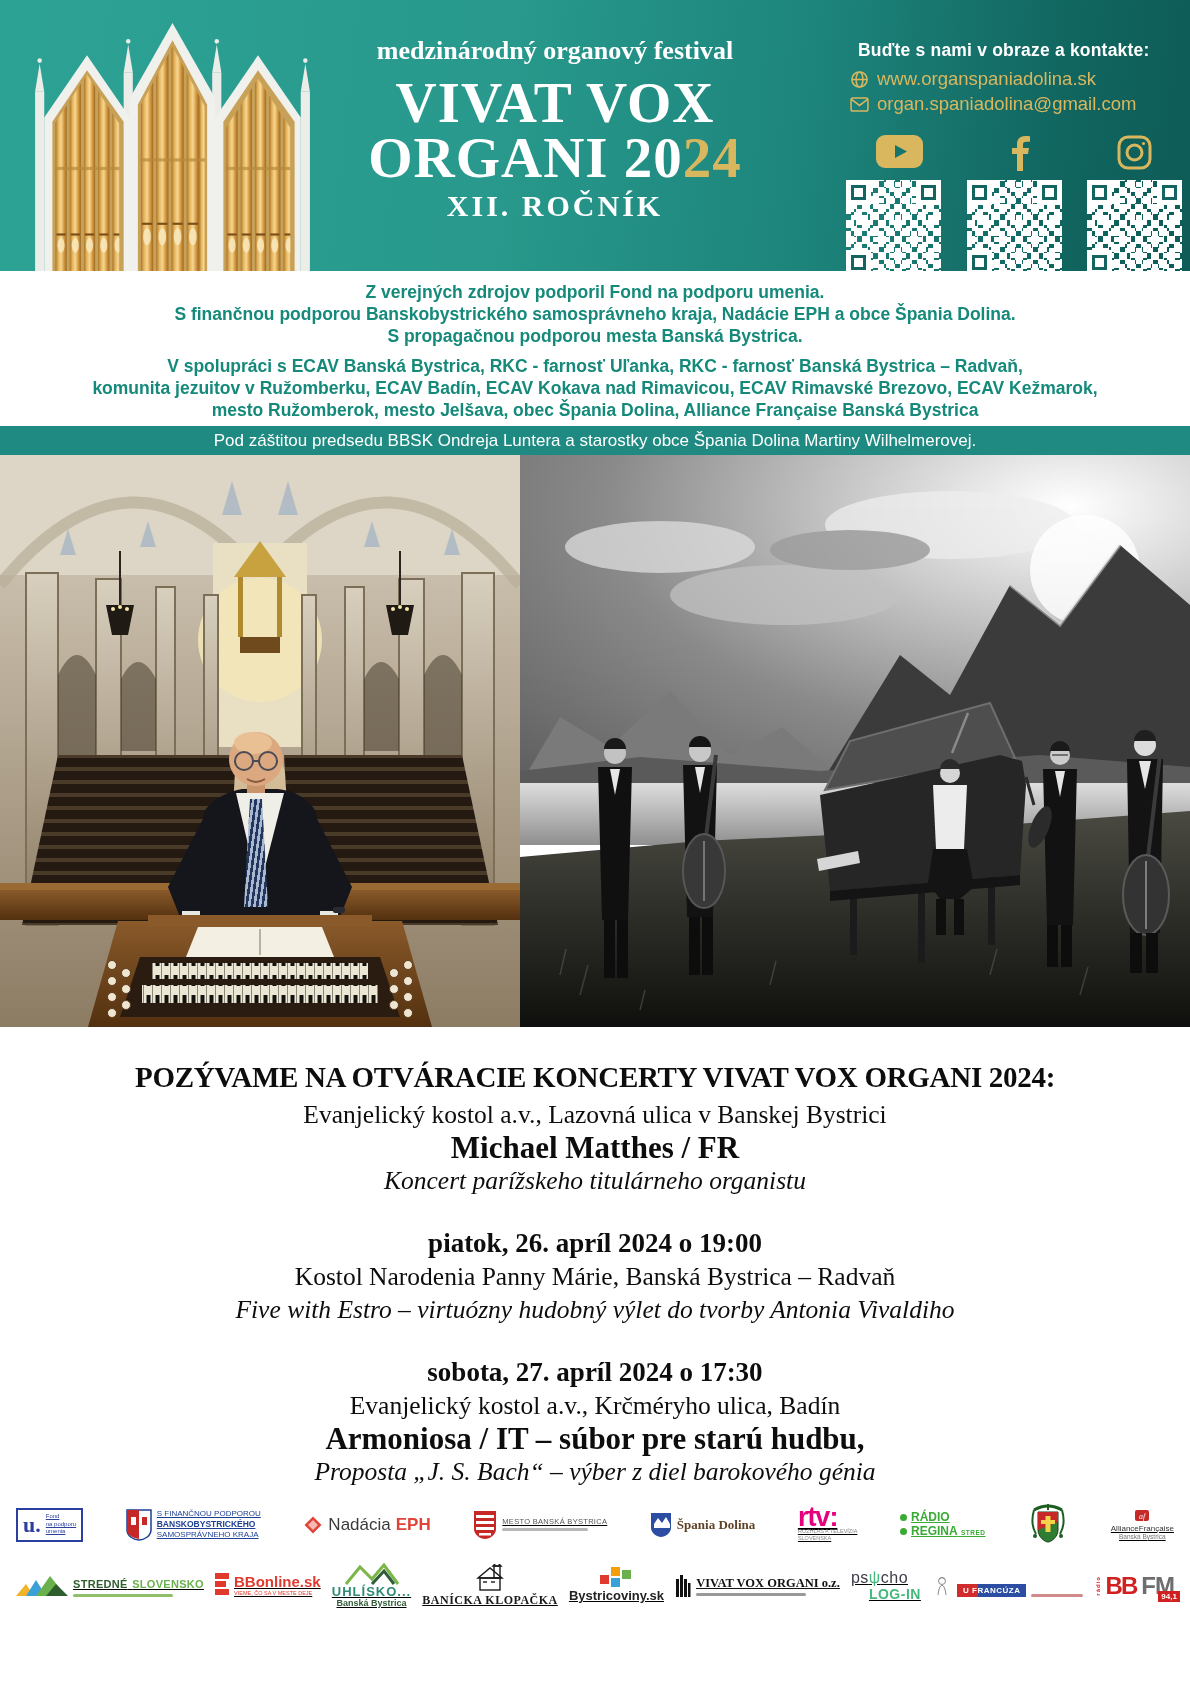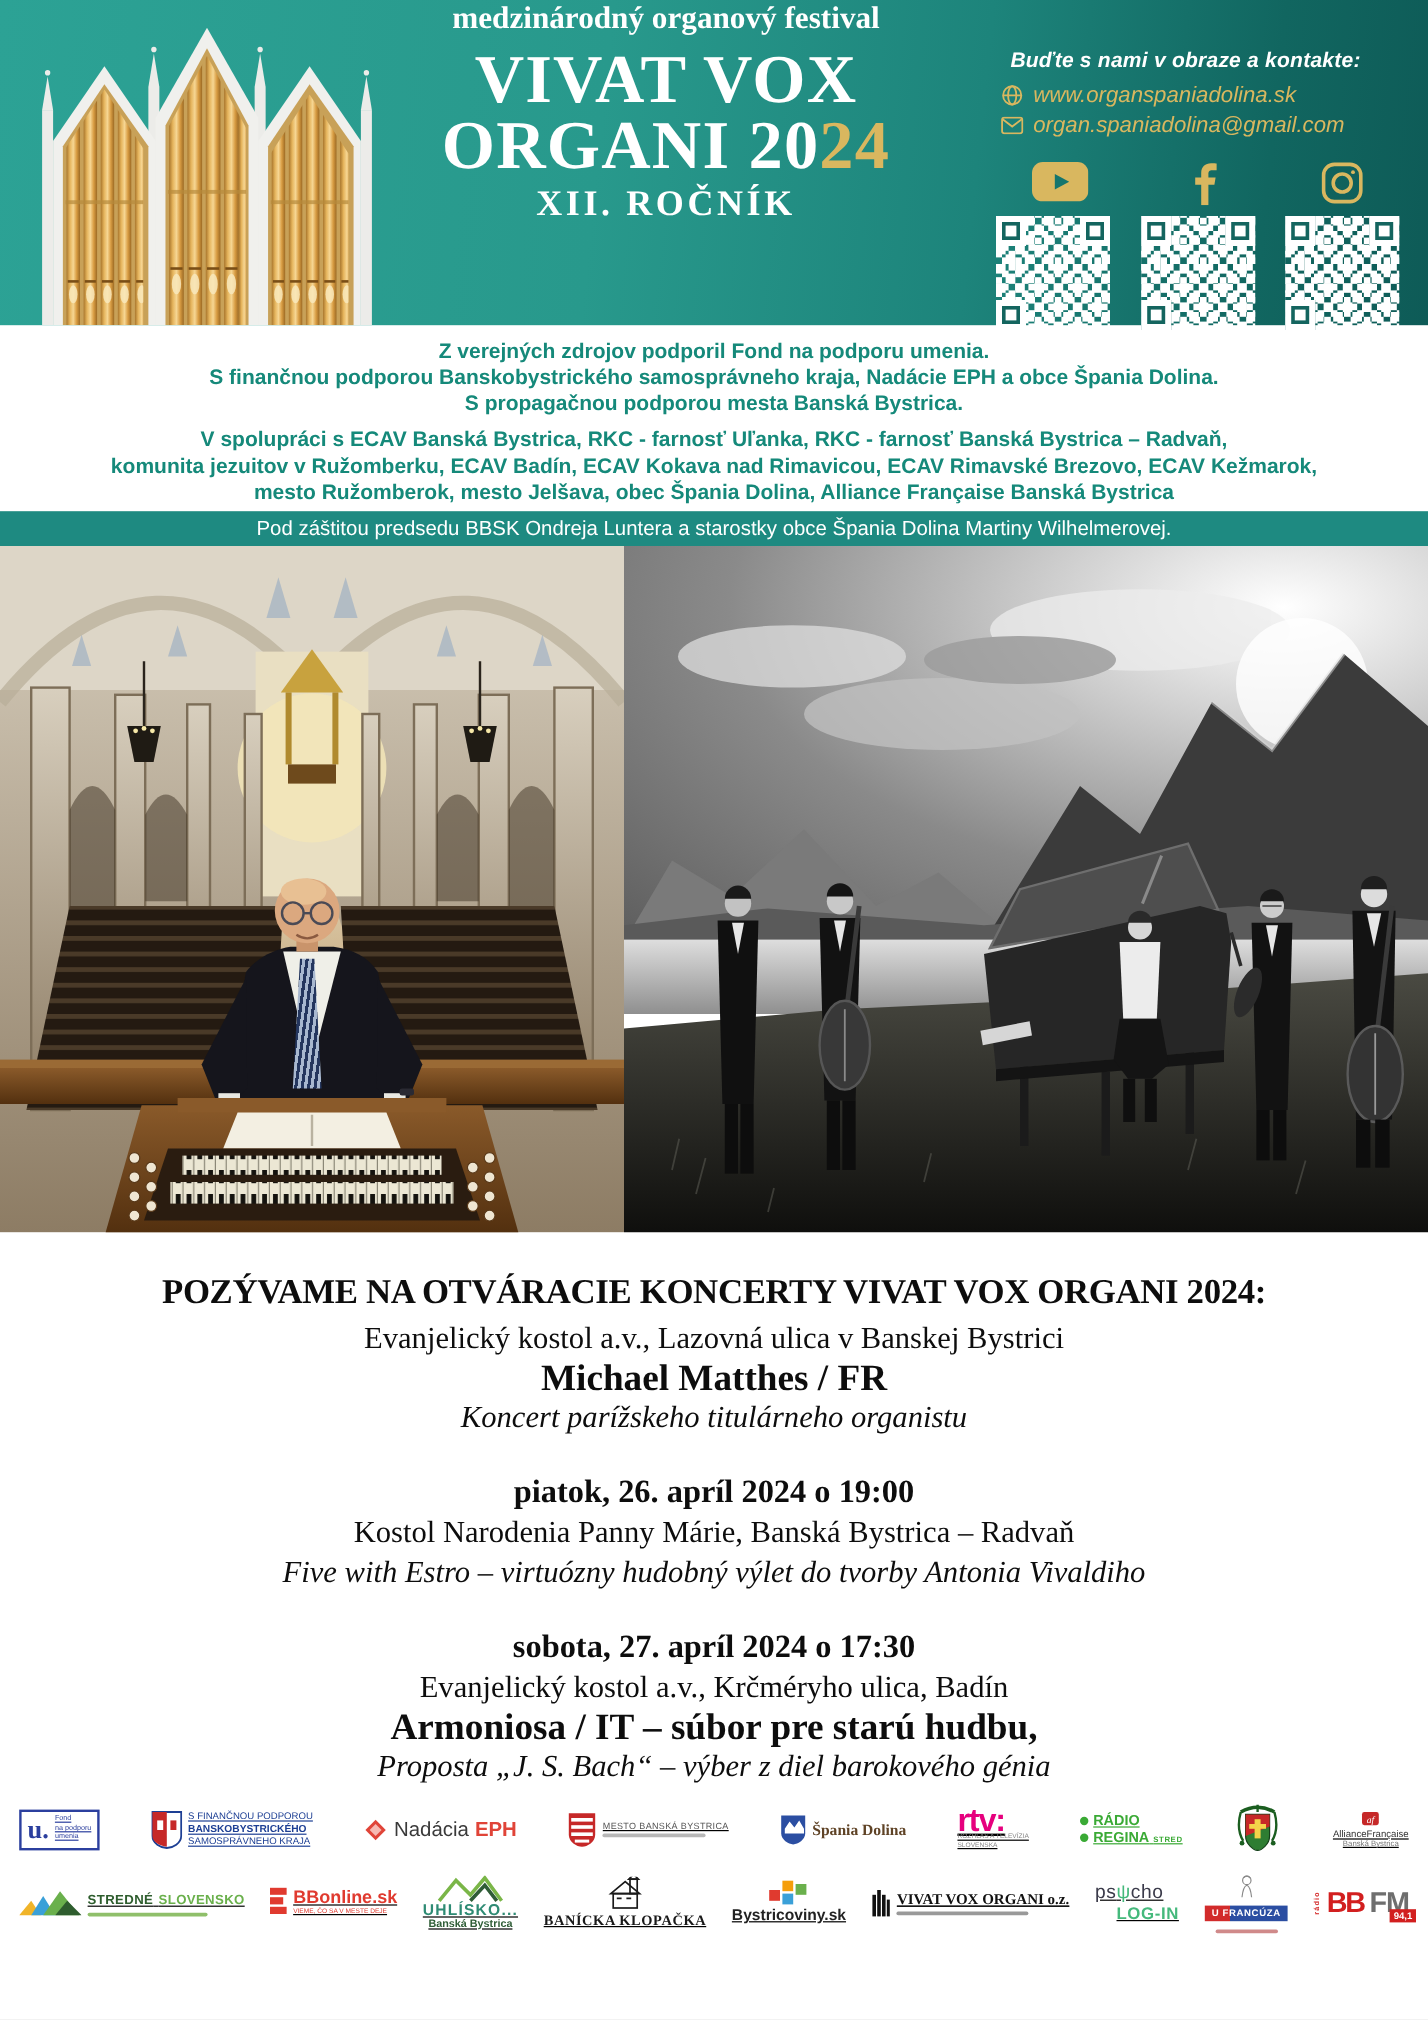--- a/index.html
+++ b/index.html
@@ -5,25 +5,25 @@
   html,body{margin:0;padding:0;background:#e8e8e8;}
   .poster{width:1190px;height:1683px;margin:0 auto;background:#fff;position:relative;overflow:hidden;
           font-family:"Liberation Sans",sans-serif;}
 
   
   .header{position:relative;height:271px;
     background:linear-gradient(96deg,#2ca295 0%,#28998c 42%,#1d847b 68%,#116660 88%,#0e5b57 100%);}
   .pipes{position:absolute;left:30px;top:8px;width:285px;height:263px;}
   .title-block{position:absolute;left:325px;top:0;width:460px;text-align:center;color:#fff;
     font-family:"Liberation Serif",serif;}
-  .fest-sub{font-size:26px;font-weight:700;}
+  .fest-sub{margin-top:36px;font-size:26px;font-weight:700;}
   .fest-title{margin-top:10px;font-size:57px;line-height:.96;font-weight:700;letter-spacing:1px;}
   .gold{color:#d9b75f;}
   .fest-ed{margin-top:4px;font-size:30px;font-weight:700;letter-spacing:3px;}
-  .contact{position:absolute;right:24px;top:0;width:336px;color:#fff;font-style:italic;}
+  .contact{position:absolute;right:8px;top:0;width:336px;color:#fff;}
   .c-head{font-size:17.5px;font-weight:700;margin:40px 0 7px 12px;letter-spacing:.2px;}
   .c-line{color:#d9b75f;font-size:18.5px;margin:3px 0 3px 4px;display:flex;align-items:center;gap:8px;}
   .c-line svg{flex:0 0 auto;}
   .socials{display:flex;justify-content:space-between;margin:20px 0 9px;padding:0 30px;}
   .qrs{display:flex;justify-content:space-between;}
   .qr{width:95px;height:95px;position:relative;
     background:
       repeating-conic-gradient(#fff 0 25%,transparent 0 50%) 0 0/16px 16px,
       repeating-conic-gradient(#fff 0 25%,transparent 0 50%) 5px 7px/11px 11px;}
   .qr::before,.qr::after,.qr i{content:"";position:absolute;width:15px;height:15px;border:5px solid #fff;
@@ -81,21 +81,21 @@
   .bbo{font-weight:700;font-size:15px;color:#e03a2f;}
   .bbo-s{font-size:5.5px;color:#e03a2f;}
   .uhl{font-weight:700;font-size:13px;color:#2e8b74;letter-spacing:1px;}
   .uhl-s{font-weight:700;font-size:9px;color:#2f5d37;}
   .klo{font-family:"Liberation Serif",serif;font-weight:700;font-size:12px;color:#1a1a1a;letter-spacing:.5px;}
   .bys{font-weight:700;font-size:13px;color:#222;}
   .vvo{font:700 12.5px "Liberation Serif",serif;color:#111;text-decoration:underline;}
   .psy{font-size:16px;color:#3b3b4a;letter-spacing:.5px;}
   .psy .psi{color:#45b97c;}
   .login{font-weight:700;font-size:14px;color:#45b97c;letter-spacing:.5px;}
-  .ufr{display:flex;flex-direction:column;align-items:center;}
+  .ufr{display:flex;align-items:flex-end;}
   .ufr-band{background:linear-gradient(90deg,#d22b2b 0 30%,#2b4ea2 30% 100%);color:#fff;font-size:8px;
     font-weight:700;padding:2px 6px;letter-spacing:.5px;}
   .bbfm-r{writing-mode:vertical-rl;transform:rotate(180deg);font-size:6px;color:#d21f1f;font-weight:700;letter-spacing:1px;}
   .bbfm-bb{font-size:24px;font-weight:700;color:#d21f1f;letter-spacing:-2px;}
   .bbfm-fm{font-size:24px;font-weight:700;color:#6e6e6e;letter-spacing:-1px;position:relative;}
   .bbfm-badge{position:absolute;right:-6px;bottom:-2px;background:#d21f1f;color:#fff;font-size:8px;
     padding:1px 3px;font-weight:700;letter-spacing:0;}
 </style>
 </head>
 <body>

